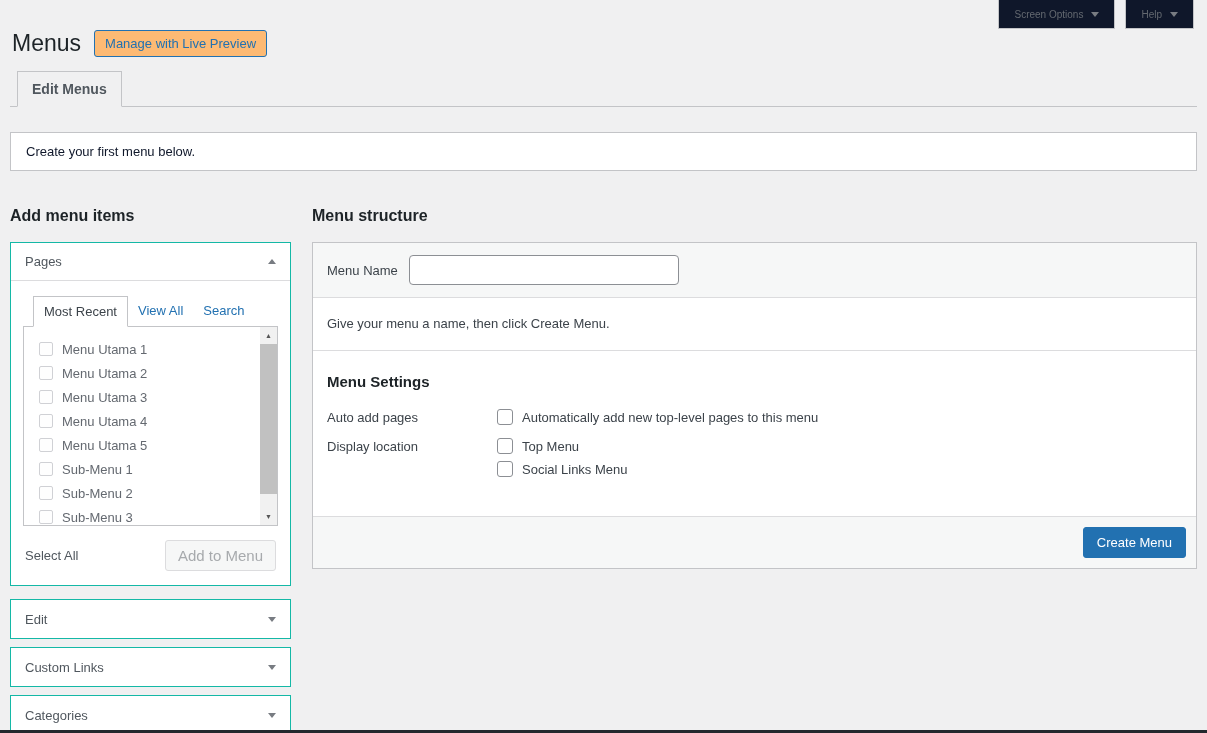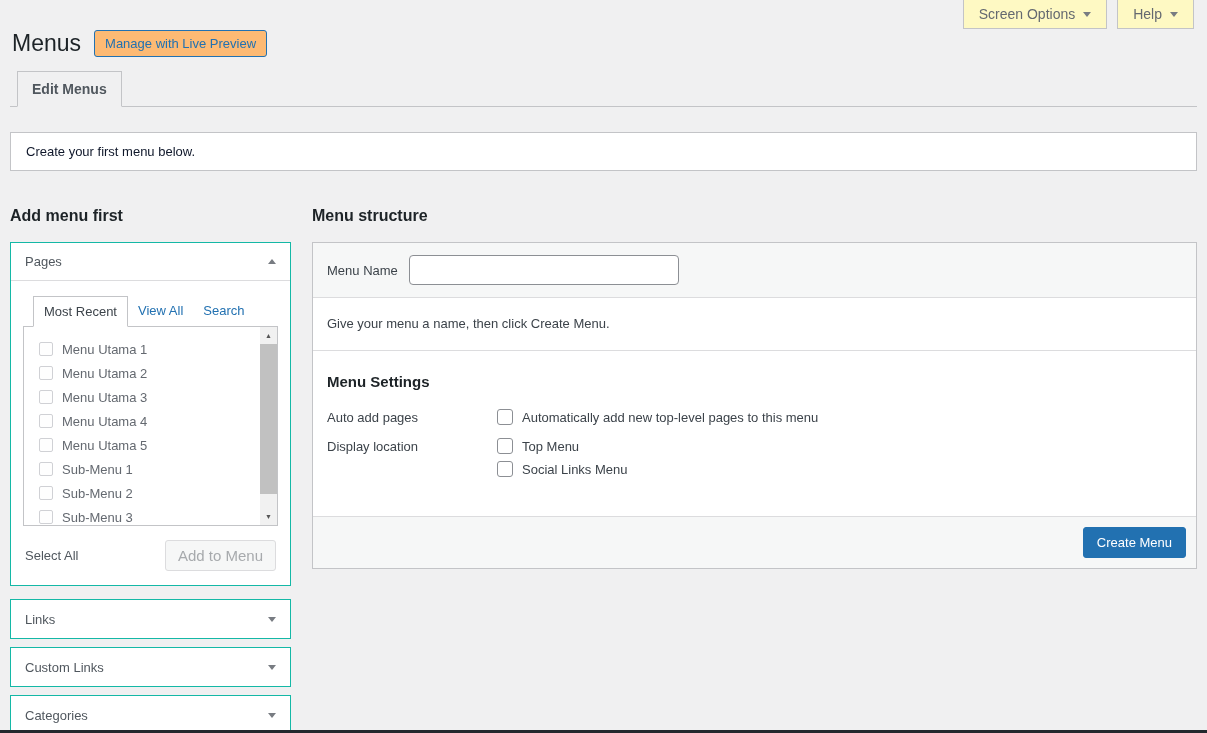--- a/index.html
+++ b/index.html
@@ -9,23 +9,23 @@
     font-family: "Liberation Sans", sans-serif;
     font-size: 13px;
     color: #3c434a;
     position: relative;
     overflow: hidden;
   }
 
   
   .screen-meta { position: absolute; top: 0; right: 13px; display: flex; gap: 10px; z-index: 10; }
   .screen-meta-btn {
-    background: #fef9c3; border: 1px solid #c3c4c7; border-top: none;
+    background: #0f172a; border: 1px solid #c3c4c7; border-top: none;
     height: 29px; padding: 0 15px; display: flex; align-items: center; gap: 8px;
-    color: #646970; cursor: pointer; font-size: 14px;
+    color: #646970; cursor: pointer; font-size: 10px;
   }
   .caret { width: 0; height: 0; border-left: 4px solid transparent; border-right: 4px solid transparent; border-top: 5px solid #787c82; }
 
   
   .wrap { padding: 14px 10px; }
   .page-header { display: flex; align-items: center; gap: 13px; padding: 15px 2px 0; }
   .page-title { font-size: 23px; font-weight: 400; color: #1d2327; line-height: 29px; }
   .live-preview-btn {
     border: 1px solid #2271b1; color: #2271b1; background: #fdba74;
     border-radius: 3px; padding: 5px 10px; font-size: 13px; cursor: pointer;
@@ -133,21 +133,21 @@
     <span class="nav-tab">Edit Menus</span>
   </div>
 
   <div class="notice">
     <span>Create your first menu below.</span>
   </div>
 
   <div class="columns">
 
     <div class="col-left">
-      <h2 class="col-heading">Add menu first</h2>
+      <h2 class="col-heading">Add menu items</h2>
 
       <div class="postbox open">
         <div class="postbox-header">
           <span class="postbox-title">Pages</span>
           <span class="caret-up-sm"></span>
         </div>
         <div class="postbox-inside">
           <div class="tabs-row">
             <span class="tab-item active">Most Recent</span>
             <span class="tab-item">View All</span>
@@ -198,21 +198,21 @@
 
           <div class="list-controls">
             <span class="select-all">Select All</span>
             <button class="btn-disabled">Add to Menu</button>
           </div>
         </div>
       </div>
 
       <div class="postbox accordion accordion-first">
         <div class="postbox-header">
-          <span class="postbox-title">Links</span>
+          <span class="postbox-title">Edit</span>
           <span class="caret-down-sm"></span>
         </div>
       </div>
 
       <div class="postbox accordion">
         <div class="postbox-header">
           <span class="postbox-title">Custom Links</span>
           <span class="caret-down-sm"></span>
         </div>
       </div>

